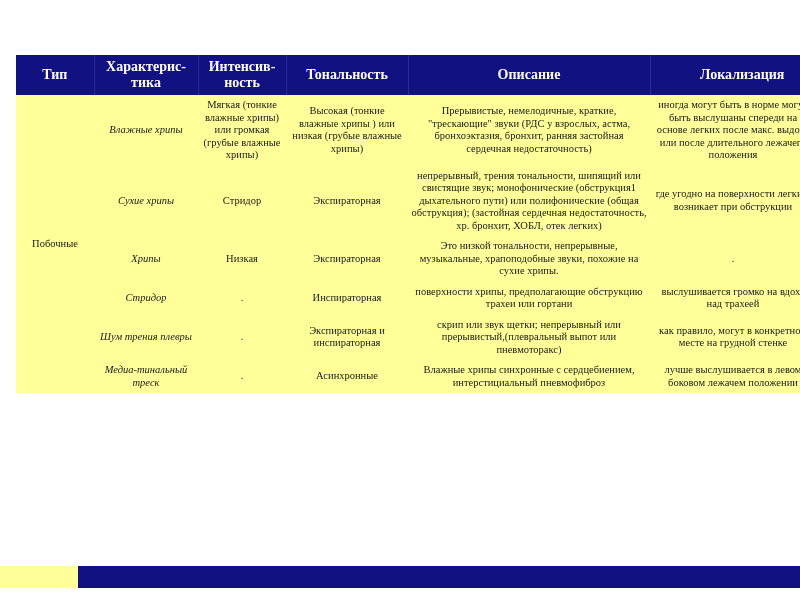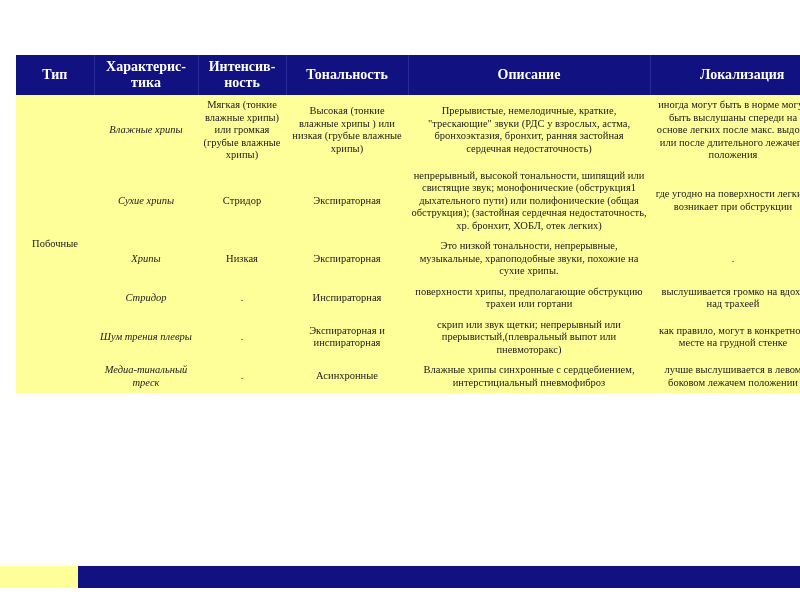--- a/index.html
+++ b/index.html
@@ -172,21 +172,21 @@
           <td>Мягкая (тонкие влажные хрипы) или громкая (грубые влажные хрипы)</td>
           <td>Высокая (тонкие влажные хрипы ) или низкая (грубые влажные хрипы)</td>
           <td>Прерывистые, немелодичные, краткие, "трескающие" звуки (РДС у взрослых, астма, бронхоэктазия, бронхит, ранняя застойная сердечная недостаточность)</td>
           <td class="col-loc-left">иногда могут быть в норме могут быть выслушаны спереди на основе легких после макс. выдоха или после длительного лежачего положения</td>
         </tr>
 
         <tr>
           <td class="col-char">Сухие хрипы</td>
           <td>Стридор</td>
           <td>Экспираторная</td>
-          <td>непрерывный, высокой тональности, шипящий или свистящие звук; монофонические (обструкция1 дыхательного пути) или полифонические (общая обструкция); (застойная сердечная недостаточность, хр. бронхит, ХОБЛ, отек легких)</td>
+          <td>непрерывный, трения тональности, шипящий или свистящие звук; монофонические (обструкция1 дыхательного пути) или полифонические (общая обструкция); (застойная сердечная недостаточность, хр. бронхит, ХОБЛ, отек легких)</td>
           <td class="col-loc-center">где угодно на поверхности легких, возникает при обструкции</td>
         </tr>
 
         <tr>
           <td class="col-char">Хрипы</td>
           <td>Низкая</td>
           <td>Экспираторная</td>
           <td>Это низкой тональности, непрерывные, музыкальные, храпоподобные звуки, похожие на сухие хрипы.</td>
           <td class="col-loc-center dot">.</td>
         </tr>

